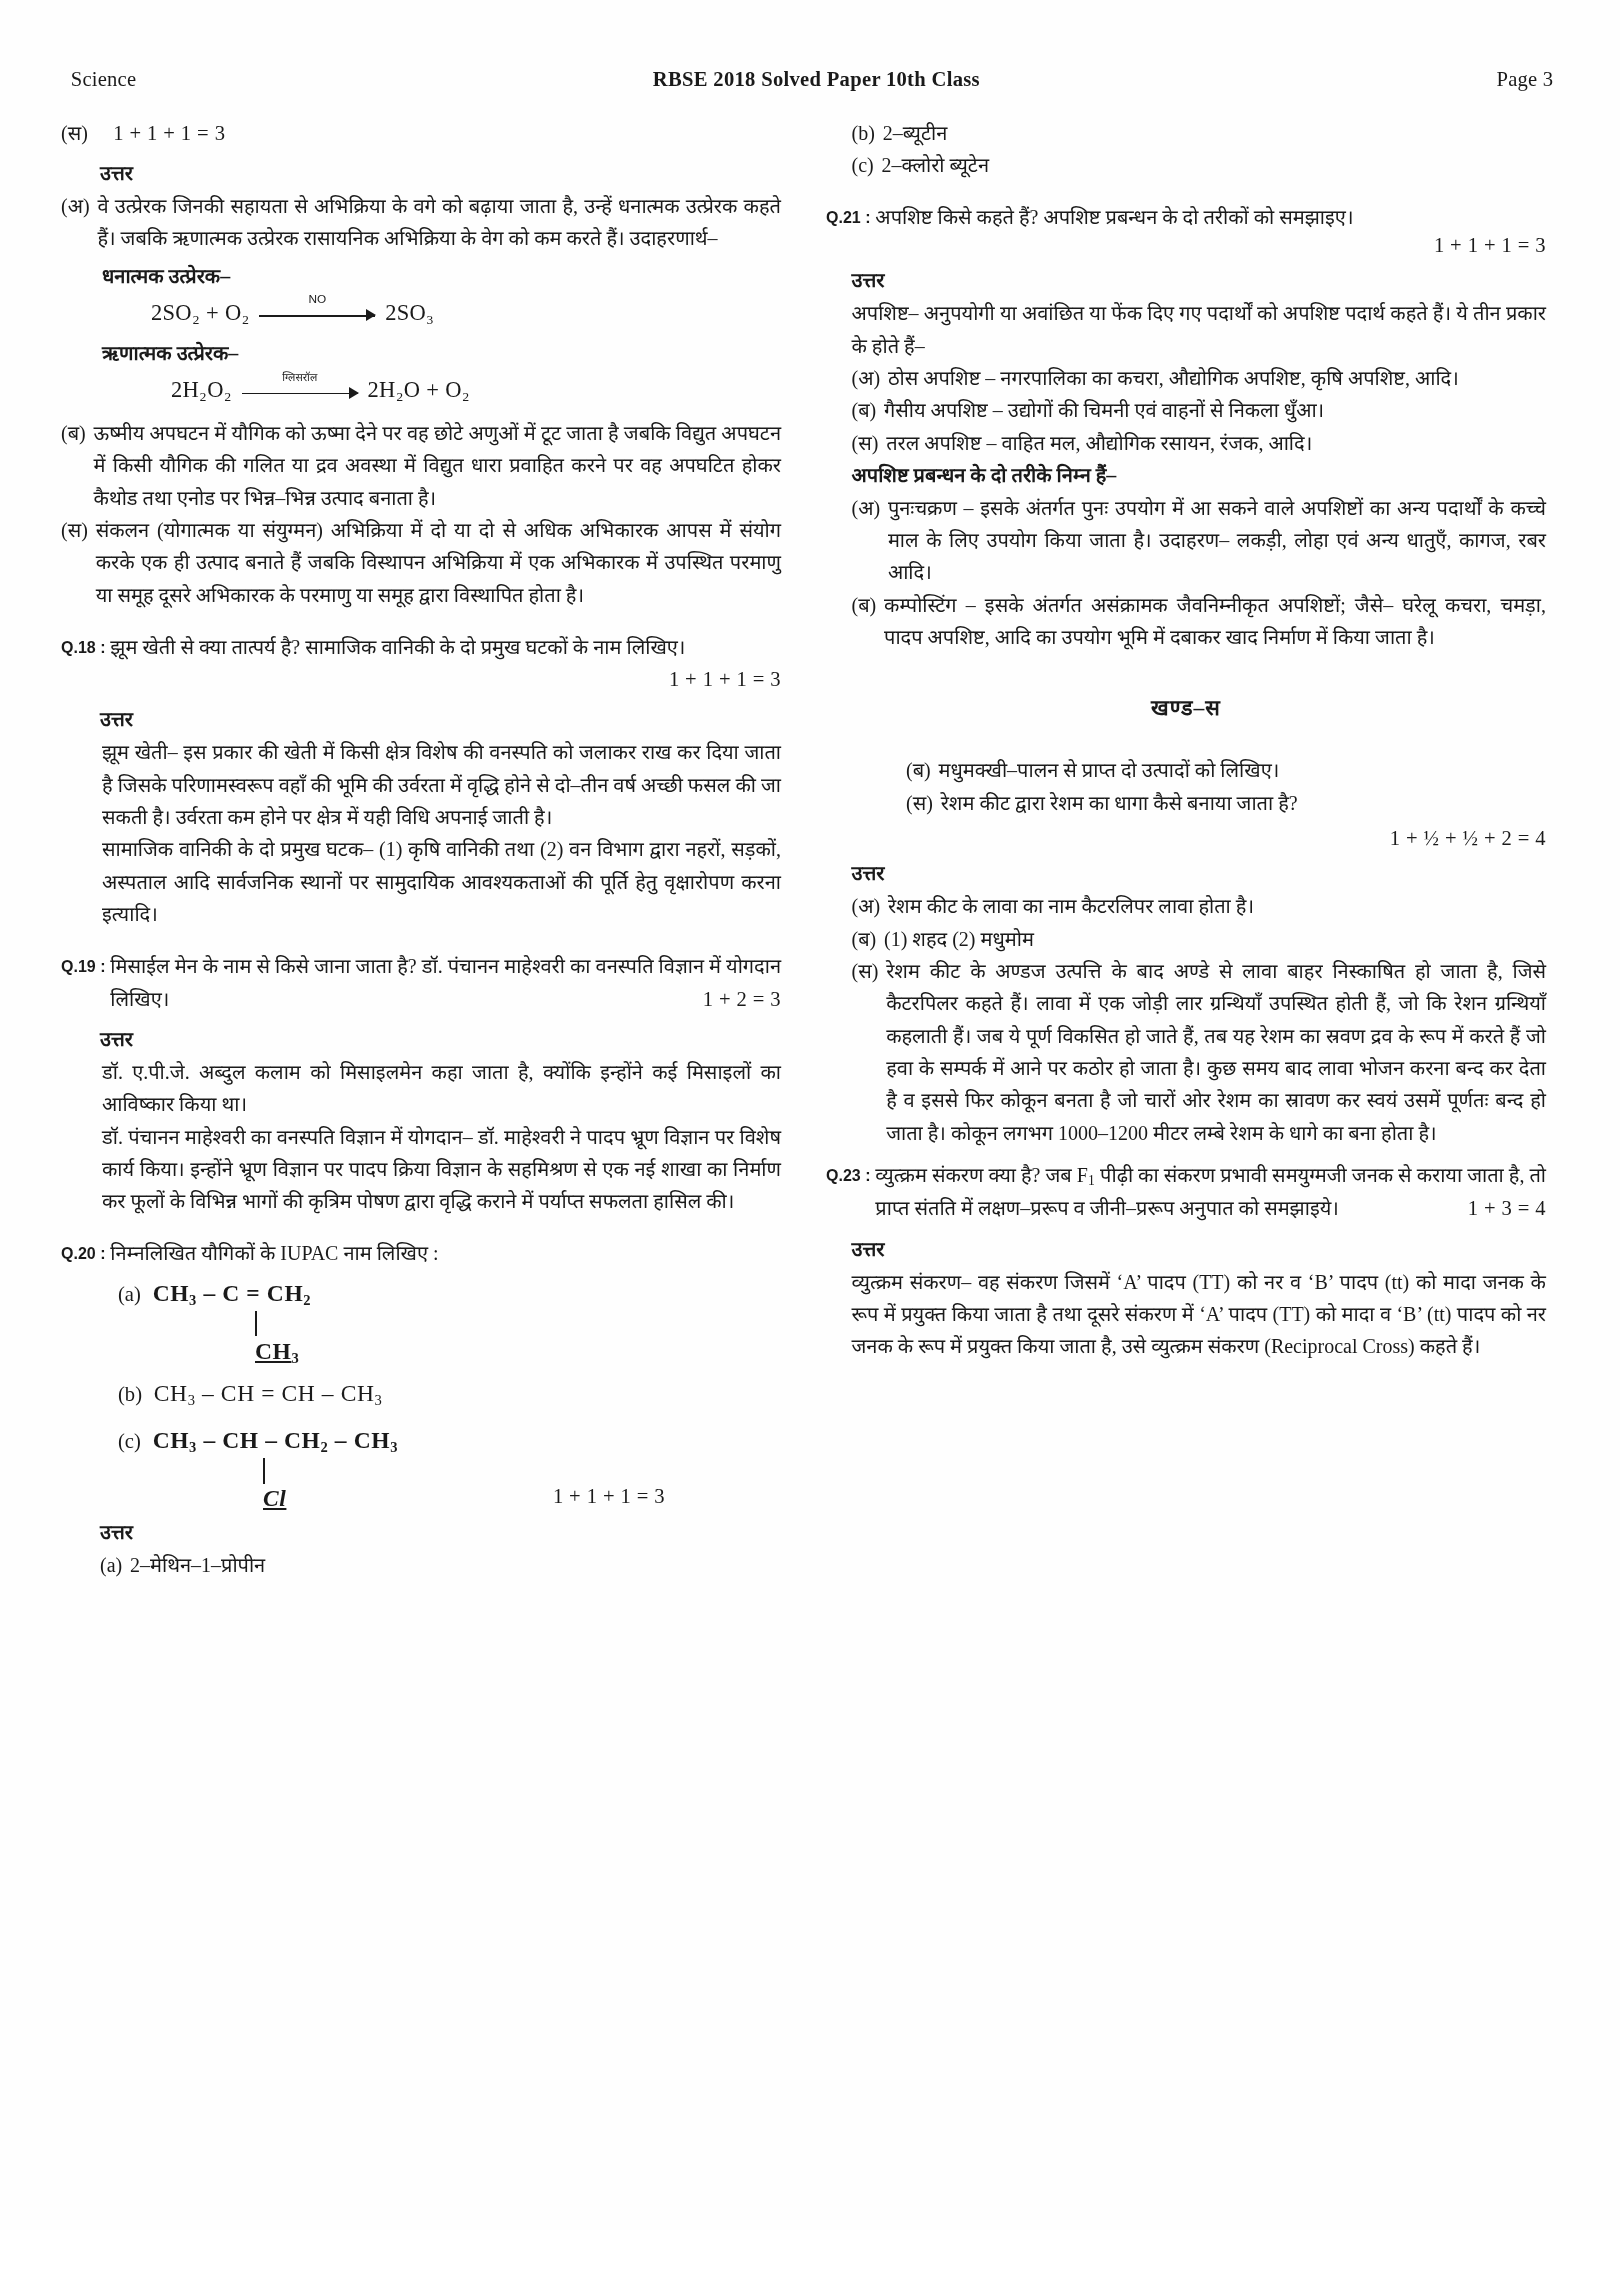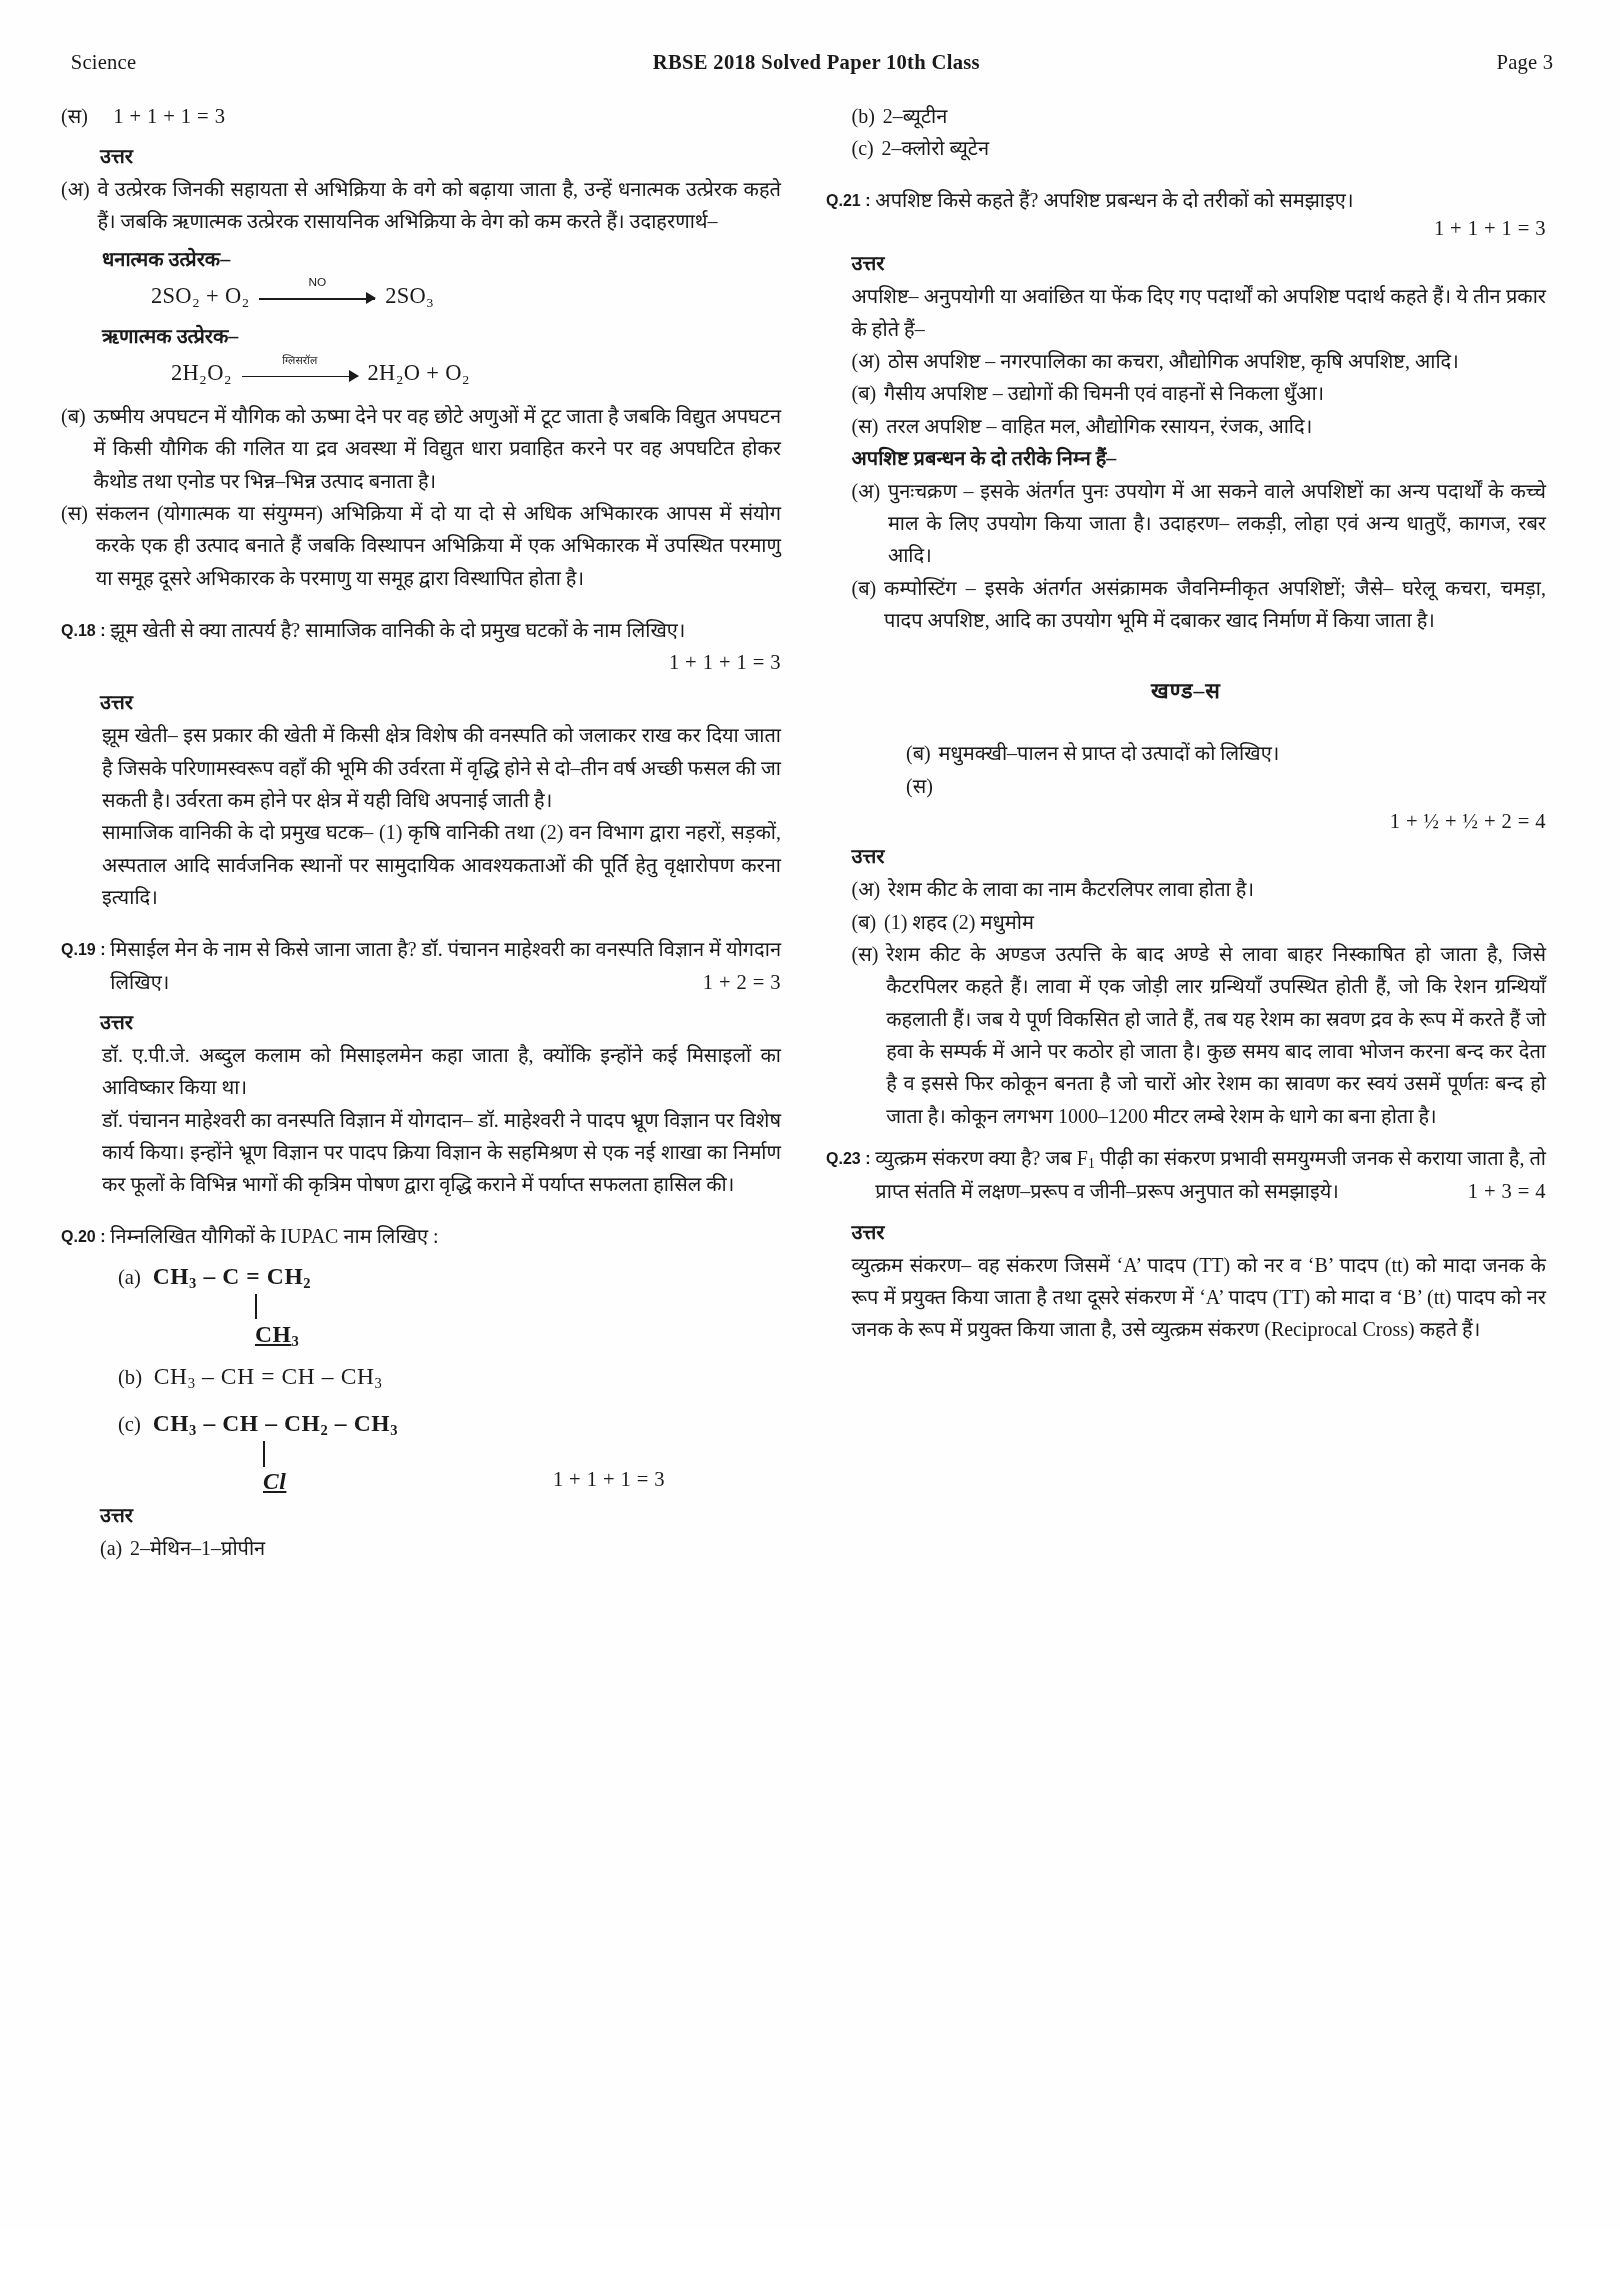--- a/index.html
+++ b/index.html
@@ -10,21 +10,21 @@
   body {
     font-family: "Liberation Serif", "DejaVu Serif", serif;
     color: #1a1a1a;
   }
   .page {
     position: relative;
     width: 1620px;
     height: 2230px;
     background: #fefefe;
     box-sizing: border-box;
-    padding: 51px 59px 39px 61px;
+    padding: 68px 59px 39px 61px;
     overflow: hidden;
   }
 
   
   .page-header {
     display: flex;
     align-items: baseline;
     justify-content: space-between;
     font-size: 20.6px;
     letter-spacing: 0.2px;
@@ -436,20 +436,21 @@
       </div>
 
       <div class="section-head">खण्ड–स</div>
 
       <div class="marker-line" style="padding-left:80px;">
         <span class="marker">(ब)</span>
         <span class="mbody">मधुमक्खी–पालन से प्राप्त दो उत्पादों को लिखिए।</span>
       </div>
       <div class="marker-line" style="padding-left:80px;">
         <span class="marker">(स)</span>
+        <span class="mbody">रेशम कीट द्वारा रेशम का धागा कैसे बनाया जाता है?</span>
       </div>
       <div class="marks rom" style="padding-left:118px;margin-top:8px;">1 + ½ + ½ + 2 = 4</div>
 
       <div class="uttar-r">उत्तर</div>
 
       <div class="marker-line" style="padding-left:25.5px;">
         <span class="marker">(अ)</span>
         <span class="mbody">रेशम कीट के लावा का नाम कैटरलिपर लावा होता है।</span>
       </div>
       <div class="marker-line" style="padding-left:25.5px;">

